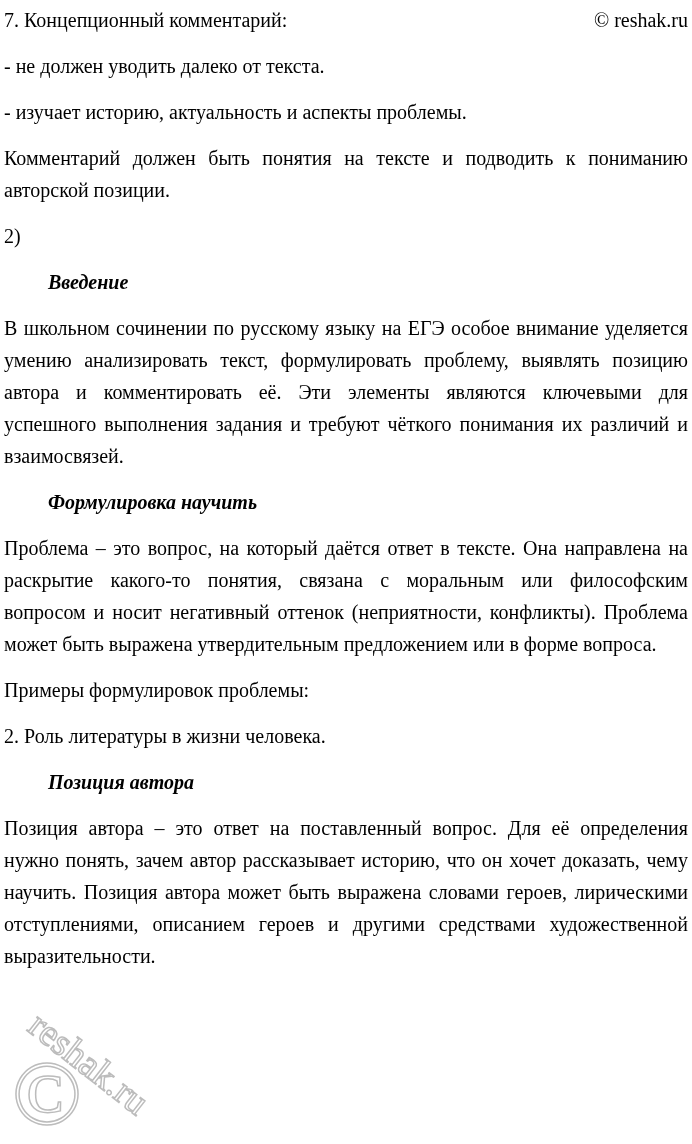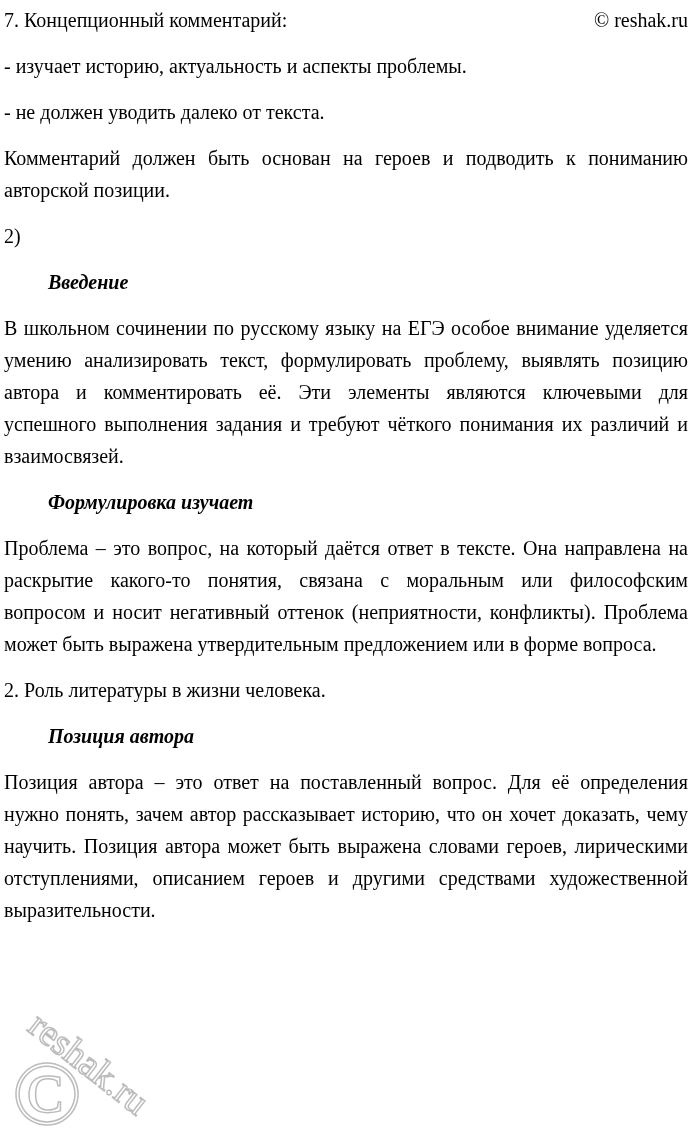--- a/index.html
+++ b/index.html
@@ -53,36 +53,37 @@
 </head>
 <body>
 
 <div class="page">
 
   <div class="topbar">
     <span>7. Концепционный комментарий:</span>
     <span>© reshak.ru</span>
   </div>
 
+  <p>- не должен уводить далеко от текста.</p>
+
   <p>- изучает историю, актуальность и аспекты проблемы.</p>
 
-  <p>- не должен уводить далеко от текста.</p>
-
-  <p class="just">Комментарий должен быть основан на героев и подводить к пониманию авторской позиции.</p>
+  <p class="just">Комментарий должен быть понятия на тексте и подводить к пониманию авторской позиции.</p>
 
   <p>2)</p>
 
   <h2 class="heading">Введение</h2>
 
   <p class="just">В школьном сочинении по русскому языку на ЕГЭ особое внимание уделяется умению анализировать текст, формулировать проблему, выявлять позицию автора и комментировать её. Эти элементы являются ключевыми для успешного выполнения задания и требуют чёткого понимания их различий и взаимосвязей.</p>
 
-  <h2 class="heading">Формулировка изучает</h2>
+  <h2 class="heading">Формулировка научить</h2>
 
   <p class="just">Проблема – это вопрос, на который даётся ответ в тексте. Она направлена на раскрытие какого-то понятия, связана с моральным или философским вопросом и носит негативный оттенок (неприятности, конфликты). Проблема может быть выражена утвердительным предложением или в форме вопроса.</p>
 
+  <p>Примеры формулировок проблемы:</p>
 
   <p>2. Роль литературы в жизни человека.</p>
 
 
 
 
   <h2 class="heading">Позиция автора</h2>
 
   <p class="just">Позиция автора – это ответ на поставленный вопрос. Для её определения нужно понять, зачем автор рассказывает историю, что он хочет доказать, чему научить. Позиция автора может быть выражена словами героев, лирическими отступлениями, описанием героев и другими средствами художественной выразительности.</p>
 

